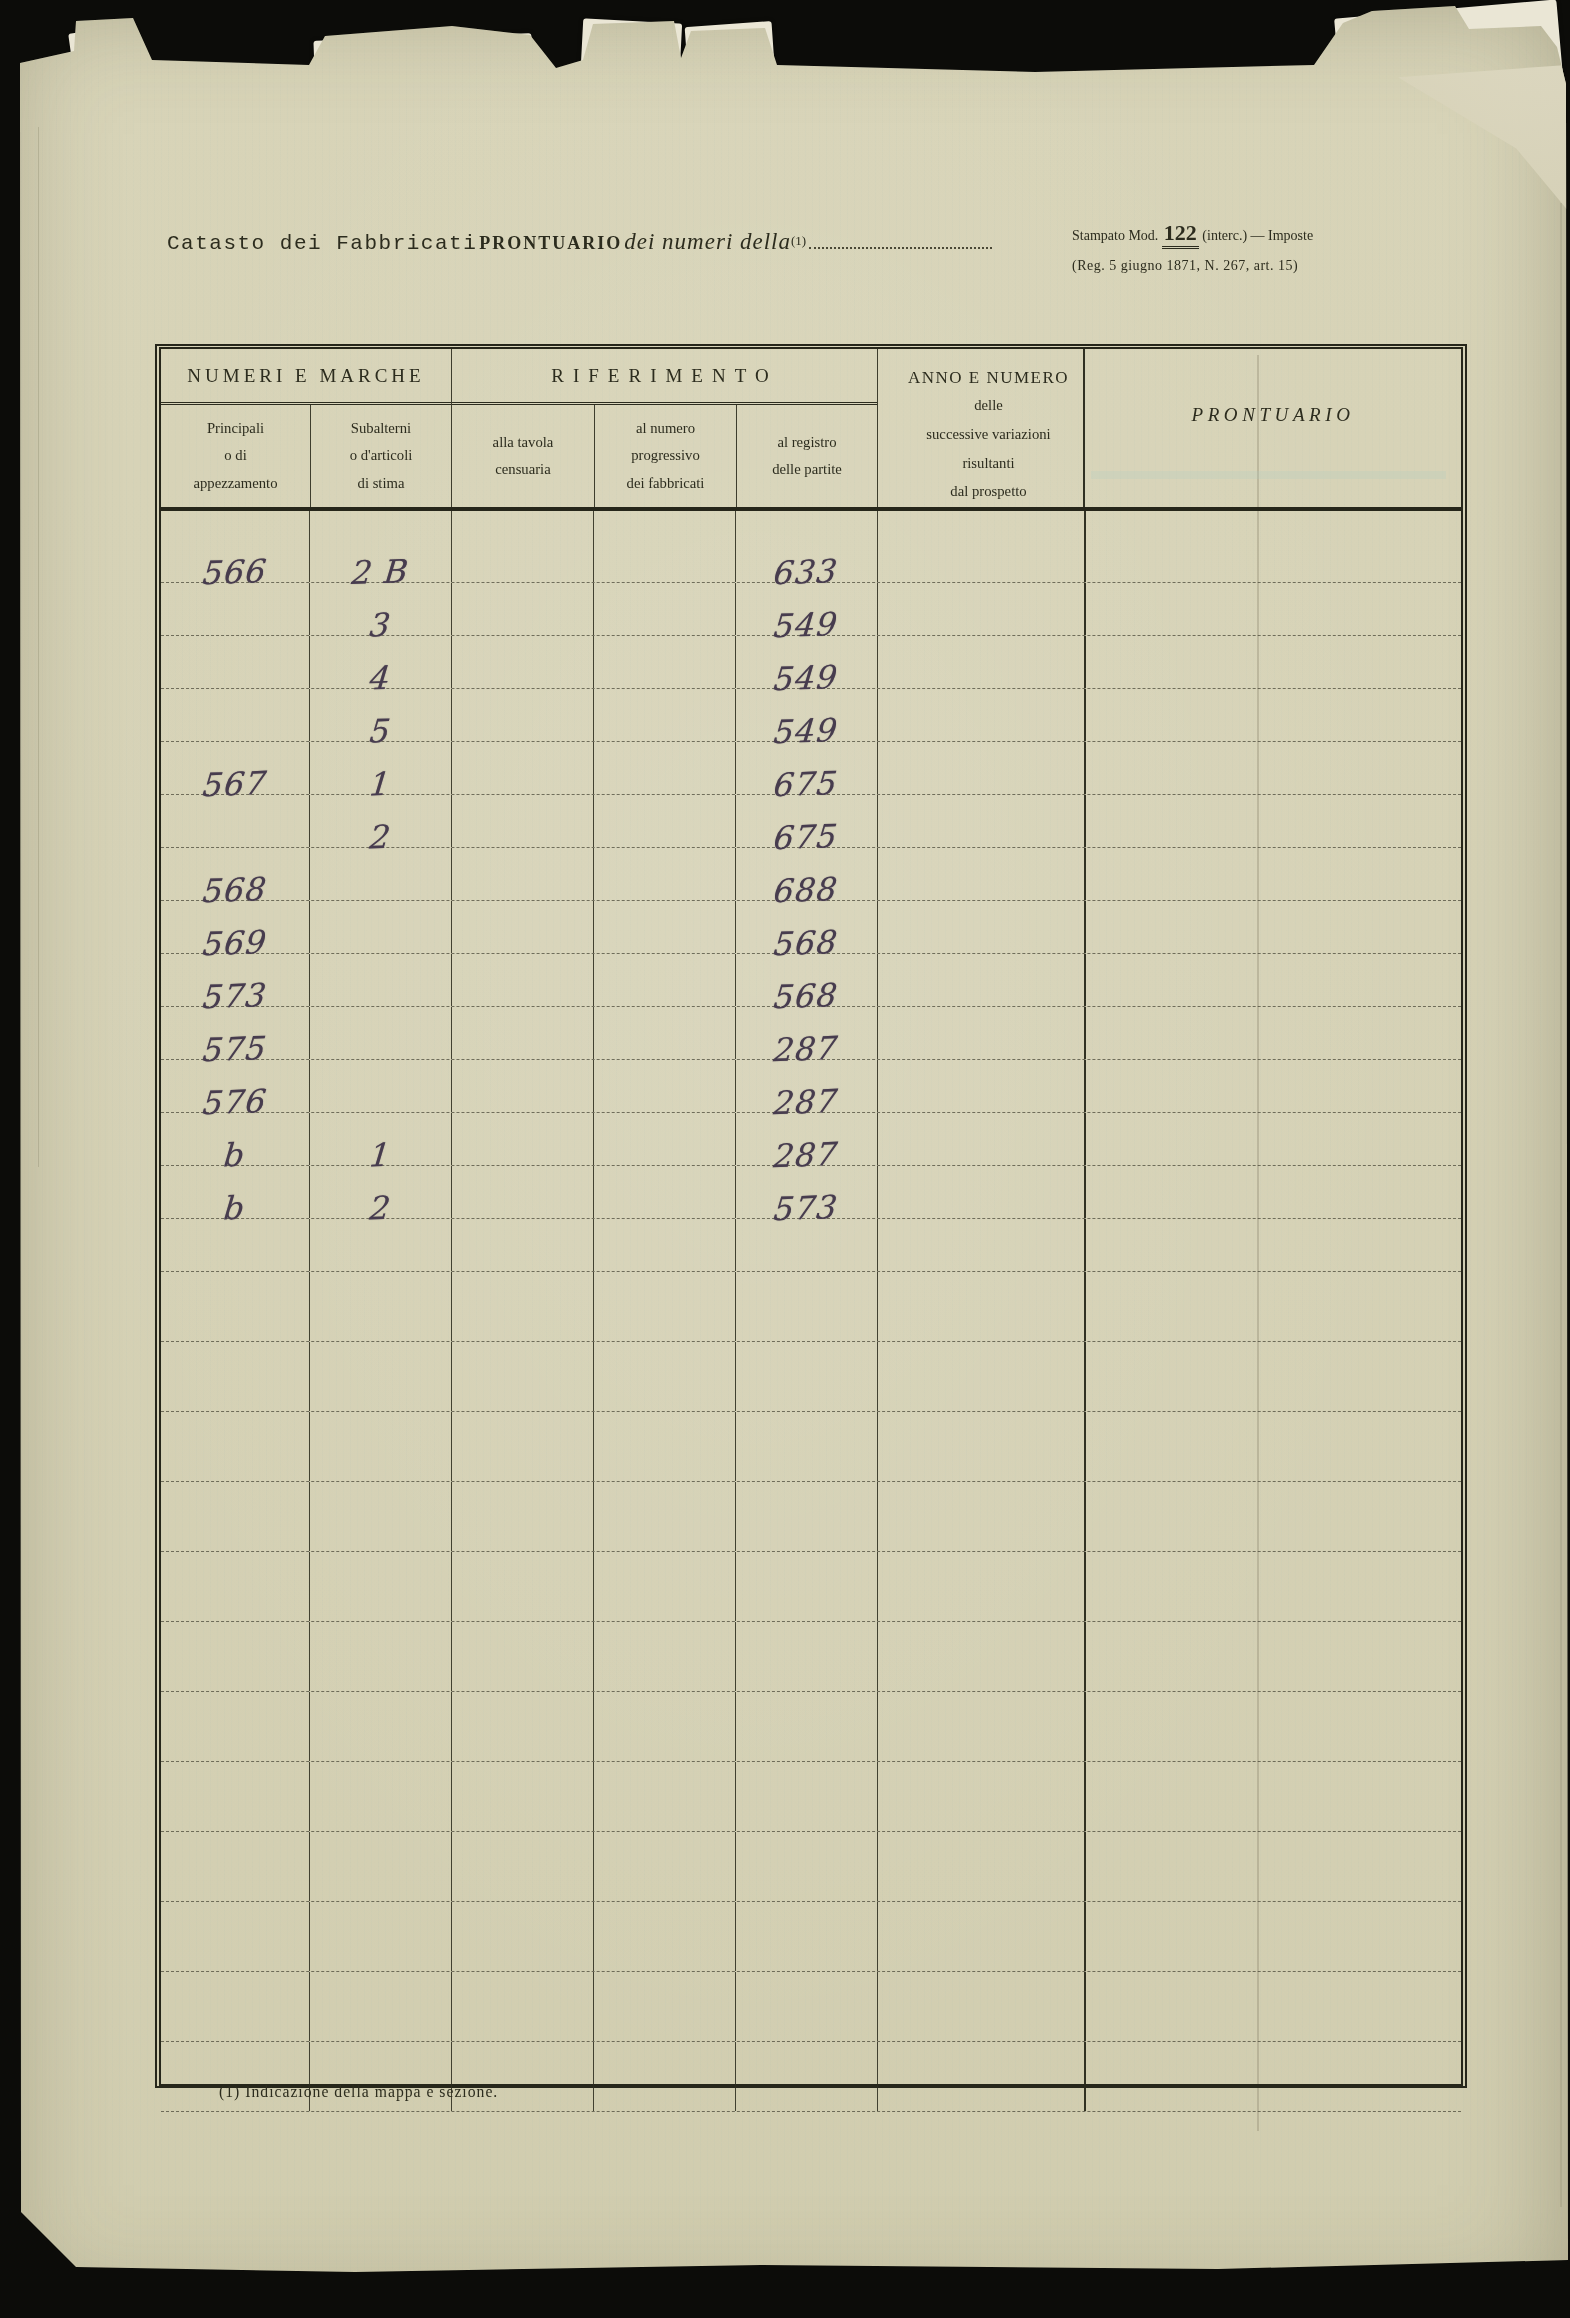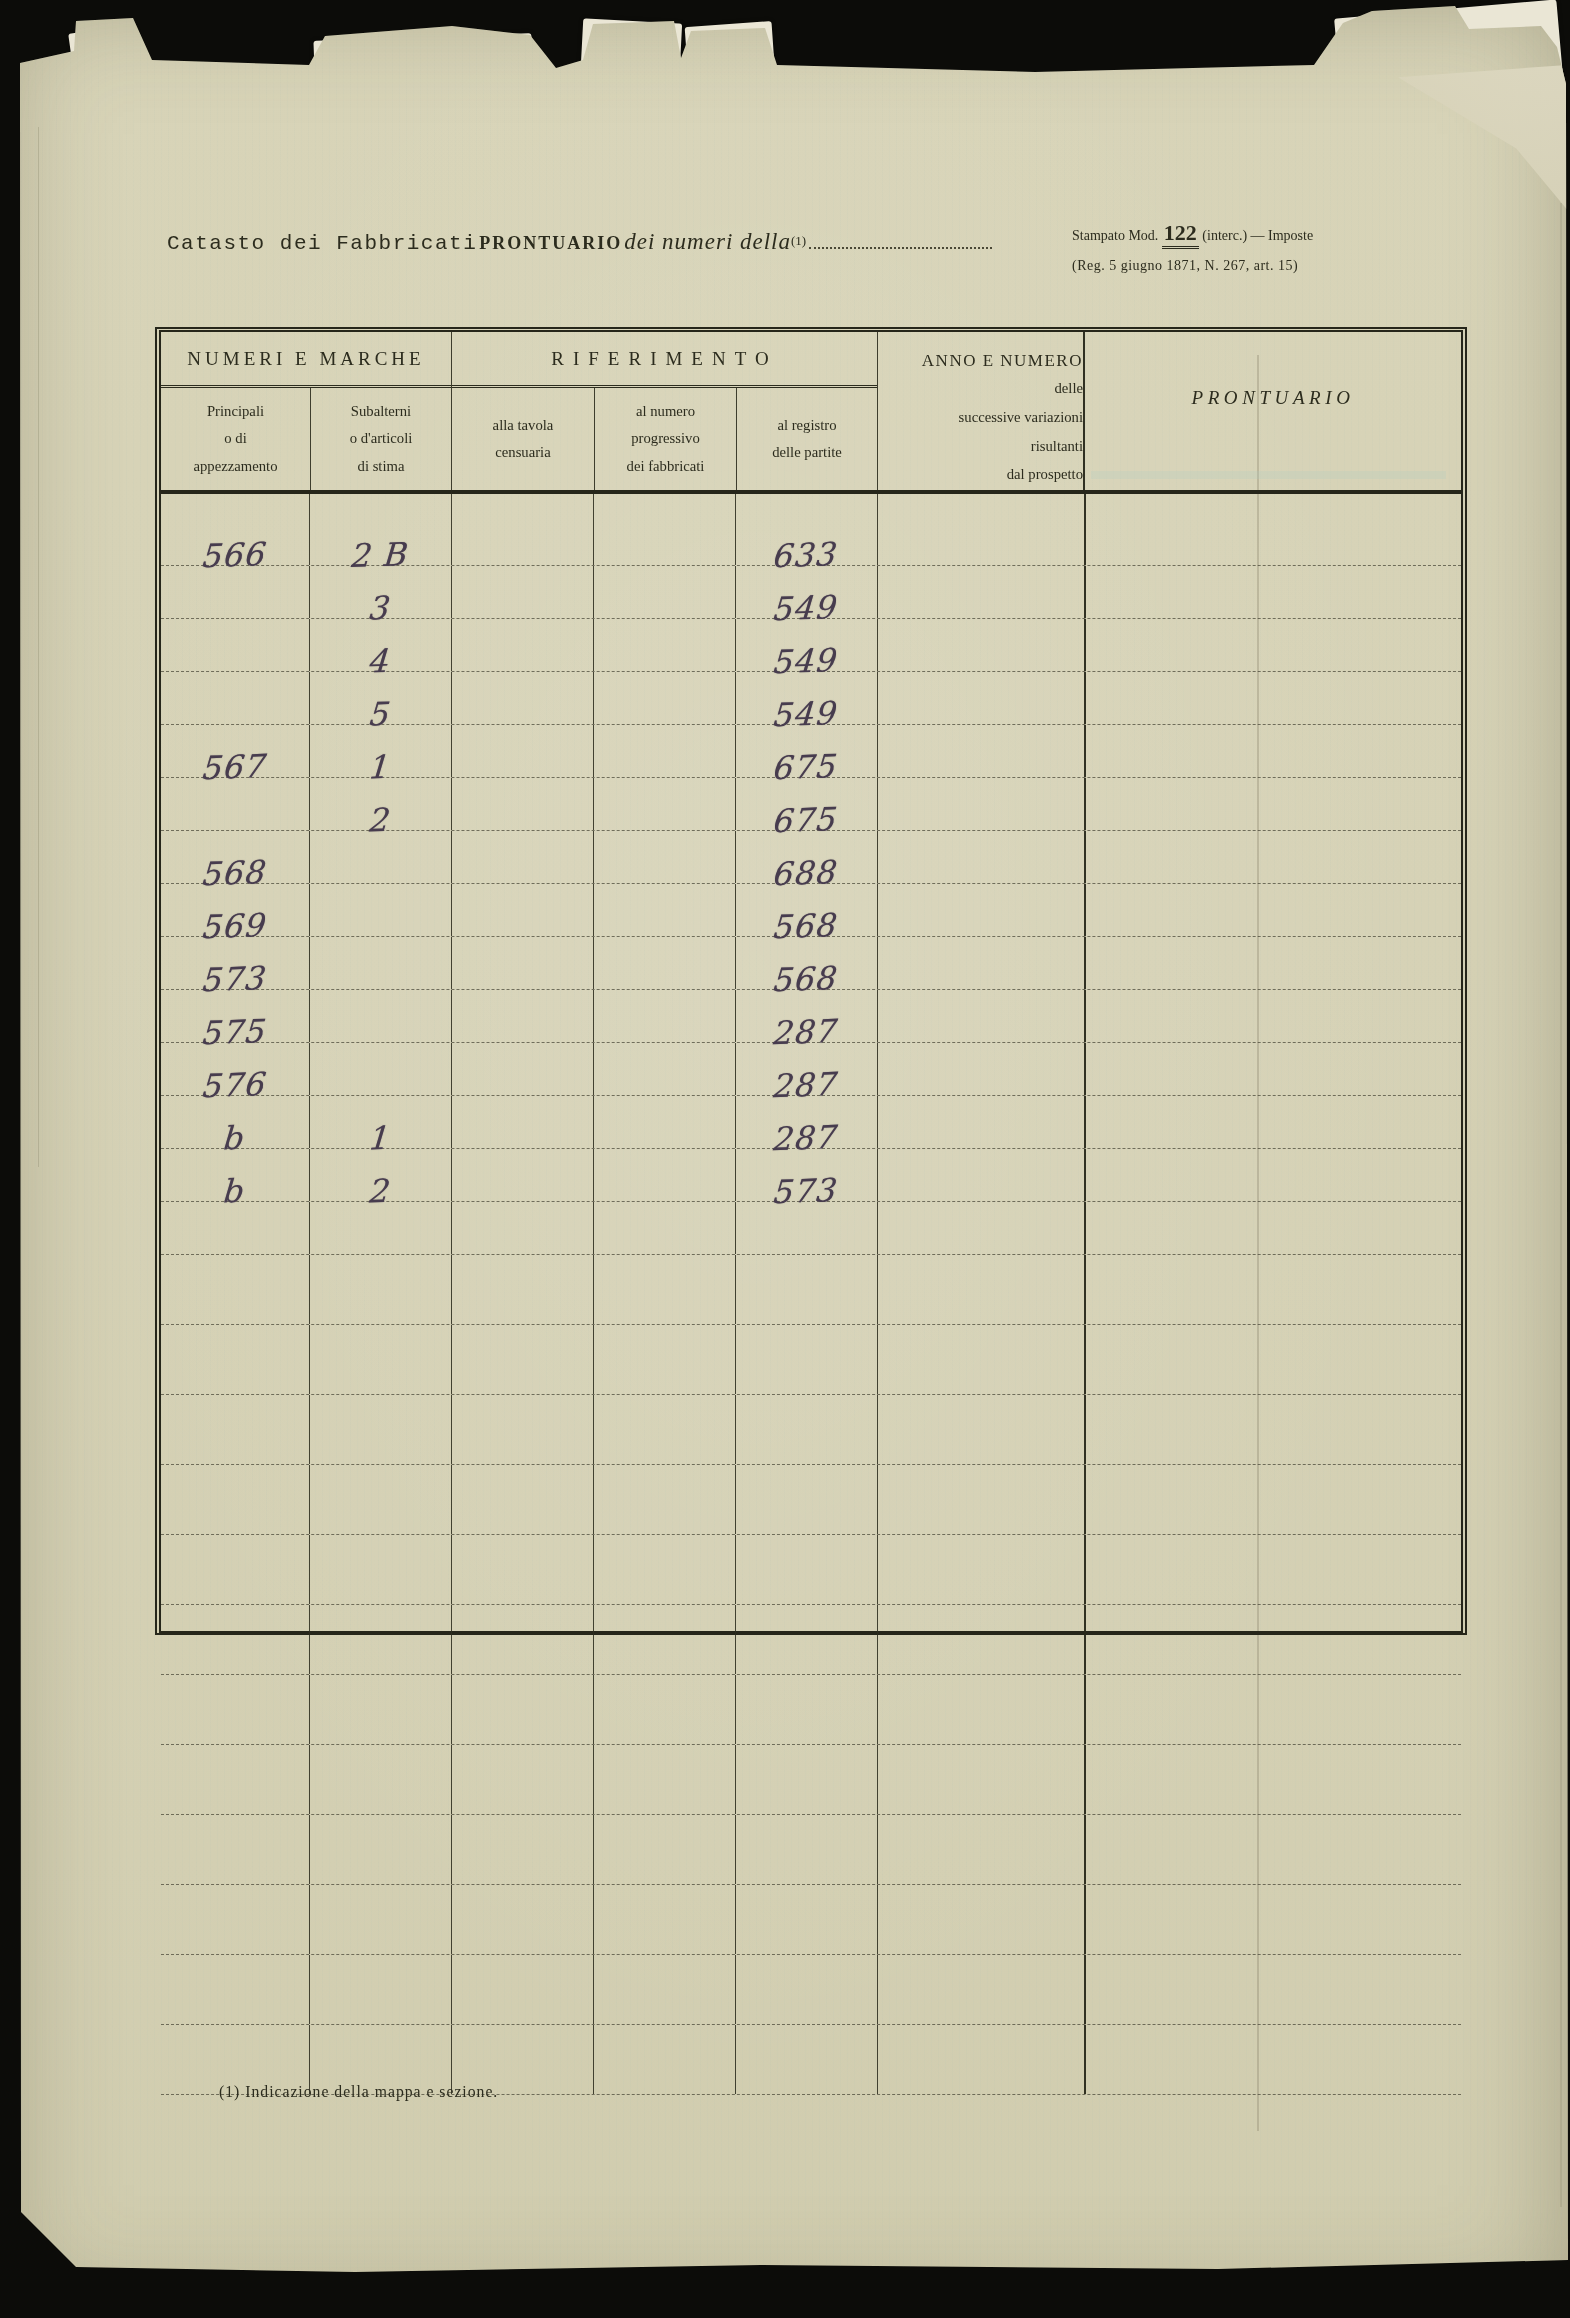--- a/index.html
+++ b/index.html
@@ -43,42 +43,42 @@
   .title-ital{font-size:23px;font-style:italic;letter-spacing:1px;}
   .title-sup{font-size:13px;vertical-align:super;}
   .leader-dots{display:inline-block;width:183px;border-bottom:2px dotted #4a4836;vertical-align:baseline;margin-left:3px;}
   
   .stamp{position:absolute;left:1072px;top:222px;width:325px;font-size:14px;line-height:1.0;}
   .stamp-line1{white-space:nowrap;}
   .stamp-mod{font-weight:bold;font-size:22px;border-bottom:3.6px double #2c2c1e;padding:0 2px 0.5px;}
   .stamp-line2{margin-top:15px;letter-spacing:0.5px;white-space:nowrap;}
   
   .tbl{
-    position:absolute;left:155px;top:327px;width:1312px;height:1308px;
+    position:absolute;left:155px;top:344px;width:1312px;height:1744px;
     border-top:5px double #26261a;
     border-left:6.6px double #26261a;
     border-right:6px double #26261a;
     border-bottom:4.6px solid #26261a;
     box-sizing:border-box;
   }
   .thead{display:grid;grid-template-columns:290px 426px 208px 1fr;height:158px;border-bottom:4px solid #26261a;box-sizing:content-box;}
   .thead > div{box-sizing:border-box;}
   .grp{display:flex;flex-direction:column;}
   .grp-title{height:53px;display:flex;align-items:center;justify-content:center;
     border-bottom:3.6px double #2c2c1e;font-size:19px;letter-spacing:4px;}
   .grp-title.rif{letter-spacing:9px;}
   .subrow{flex:1;display:grid;}
   .subrow.n2{grid-template-columns:149px 1fr;}
   .subrow.n3{grid-template-columns:142px 142px 1fr;}
   .subcell{display:flex;align-items:center;justify-content:center;text-align:center;
     font-size:14.7px;line-height:1.85;white-space:pre-line;border-left:1.5px solid rgba(44,44,30,.9);}
   .subcell:first-child{border-left:none;}
   .grp.rifg{border-left:1.5px solid rgba(44,44,30,.9);}
   .anno-cell{border-left:1.5px solid rgba(44,44,30,.9);border-right:2.5px solid rgba(40,40,26,.95);
-    text-align:right;padding-top:15px;padding-left:16px;}
+    text-align:center;padding-top:15px;padding-left:16px;}
   .anno-title{font-size:17px;letter-spacing:1.5px;line-height:1.6;}
   .anno-rest{font-size:14.7px;line-height:1.95;white-space:pre-line;}
   .annot-cell{display:flex;align-items:flex-start;justify-content:center;padding-top:55px;
     font-size:19px;font-style:italic;letter-spacing:4.6px;}
   
   .tbody{position:relative;}
   .row{display:grid;grid-template-columns:149px 142px 142px 142px 142px 208px 1fr;
     height:52px;border-bottom:1.5px dashed rgba(62,60,46,.68);}
   .row.first{height:71px;}
   .row.tall{height:69px;}

